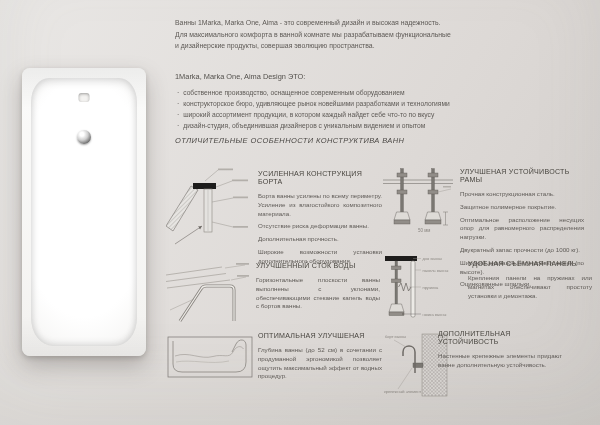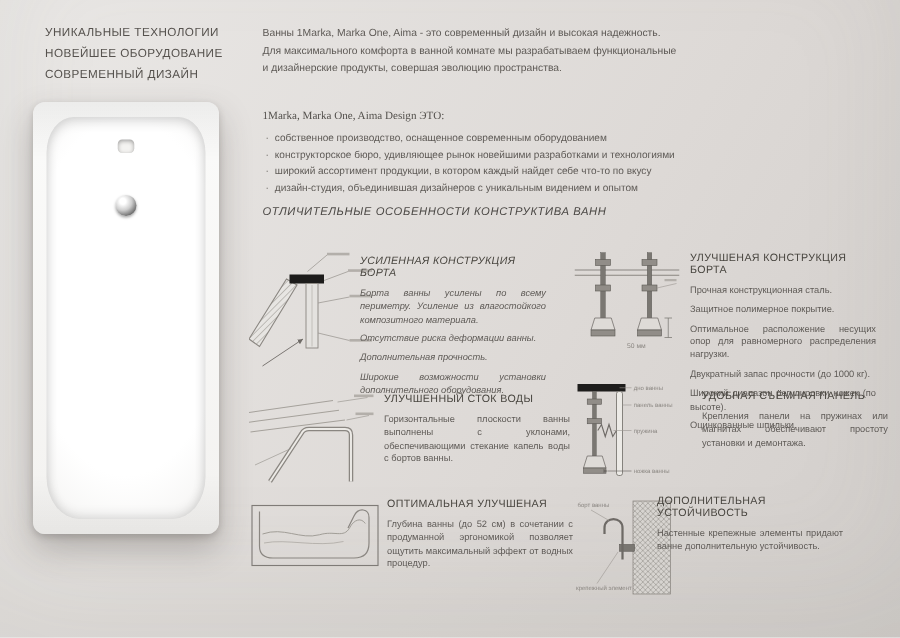--- a/index.html
+++ b/index.html
@@ -24,32 +24,32 @@
        background:radial-gradient(120% 85% at 50% 45%,#ffffff 52%,#efeeec 88%,#e3e1df 100%);
        box-shadow:inset 0 3px 8px rgba(0,0,0,.15),inset 0 -3px 7px rgba(0,0,0,.09);}
   .tub-overflow{position:absolute;top:15px;left:50%;transform:translateX(-50%);width:11px;height:9px;
        border-radius:3px;background:#f4f3f1;
        box-shadow:inset 0 1px 3px rgba(0,0,0,.35),0 1px 0 rgba(255,255,255,.9);}
   .tub-drain{position:absolute;top:52px;left:50%;transform:translateX(-50%);width:14px;height:14px;
        border-radius:50%;
        background:radial-gradient(circle at 35% 30%,#ffffff 15%,#cdcdcd 45%,#707070 75%,#9d9d9d 100%);
        box-shadow:0 1px 2px rgba(0,0,0,.35);}
   
-  .brand-title{position:absolute;left:175px;top:72px;width:300px;font-size:7.4px;color:#53504c;font-family:Liberation Serif, serif;}
+  .brand-title{position:absolute;left:175px;top:72px;width:300px;font-size:7.4px;color:#53504c;}
   .bullets{position:absolute;left:177px;top:88px;width:320px;margin:0;padding:0;list-style:none;}
   .bullets li{font-size:6.7px;line-height:1.62;color:#5d5955;}
   .bullets li:before{content:"·";margin:0 4px 0 0;color:#5d5955;}
   
   .section-title{position:absolute;left:175px;top:136px;width:300px;font-size:7.5px;
        letter-spacing:.4px;color:#4b4845;font-style:italic;}
   
   .ftext{position:absolute;width:124px;color:#5f5b57;}
   .ftext h3{margin:0 0 6px 0;font-size:7.1px;font-weight:normal;letter-spacing:.25px;color:#48453f;}
   .ftext p{margin:0 0 4px 0;font-size:6.2px;line-height:1.42;text-align:justify;}
-  .t1{left:240px;top:170px;font-style:italic;}  .t2{left:460px;top:168px;}
+  .t1{left:258px;top:170px;}  .t2{left:460px;top:168px;}
   .t3{left:256px;top:262px;}  .t4{left:468px;top:260px;}
   .t5{left:258px;top:332px;}  .t6{left:438px;top:330px;}
   .diag{position:absolute;}
   .d1{left:166px;top:166px;width:88px;height:92px;}
   .d2{left:383px;top:166px;width:70px;height:84px;}
   .d3{left:166px;top:260px;width:88px;height:64px;}
   .d4{left:383px;top:250px;width:70px;height:86px;}
   .d5{left:166px;top:330px;width:88px;height:54px;}
   .d6{left:383px;top:332px;width:70px;height:70px;}
   .diag svg{display:block;width:100%;height:100%;}
@@ -69,23 +69,20 @@
       <pattern id="crosshatch" width="7" height="7" patternUnits="userSpaceOnUse">
         <rect width="7" height="7" fill="#d7d4d0"></rect>
         <path d="M0,0 L7,7 M7,0 L0,7" stroke="#a39f9a" stroke-width="1"></path>
       </pattern>
       <marker id="arr" markerWidth="8" markerHeight="8" refX="6" refY="3" orient="auto">
         <path d="M0,0 L6,3 L0,6 Z" fill="#6e6a66"></path>
       </marker>
     </defs>
   </svg>
 
-  <div class="tagline">УНИКАЛЬНЫЕ ТЕХНОЛОГИИ
-НОВЕЙШЕЕ ОБОРУДОВАНИЕ
-СОВРЕМЕННЫЙ ДИЗАЙН</div>
   <div class="intro">Ванны 1Marka, Marka One, Aima - это современный дизайн и высокая надежность.
 Для максимального комфорта в ванной комнате мы разрабатываем функциональные
 и дизайнерские продукты, совершая эволюцию пространства.</div>
 
   <div class="tub">
     <div class="tub-basin">
       <div class="tub-overflow"></div>
       <div class="tub-drain"></div>
     </div>
   </div>
@@ -145,21 +142,21 @@
       </g>
       <line x1="110" y1="52" x2="136" y2="46" stroke="#9a9690" stroke-width="0.8"></line>
       <rect x="120" y="40" width="16" height="3" fill="#b3afaa"></rect>
       <line x1="120" y1="92" x2="130" y2="92" stroke="#7a7772" stroke-width="1"></line>
       <line x1="120" y1="118" x2="130" y2="118" stroke="#7a7772" stroke-width="1"></line>
       <line x1="125" y1="92" x2="125" y2="118" stroke="#7a7772" stroke-width="1"></line>
       <text x="70" y="132" font-size="9">50 мм</text>
     </svg>
   </div>
   <div class="ftext t2">
-    <h3>УЛУЧШЕНАЯ КОНСТРУКЦИЯ БОРТА</h3>
+    <h3>УЛУЧШЕНАЯ УСТОЙЧИВОСТЬ РАМЫ</h3>
     <p>Прочная конструкционная сталь.</p>
     <p>Защитное полимерное покрытие.</p>
     <p>Оптимальное расположение несущих опор для равномерного распределения нагрузки.</p>
     <p>Двукратный запас прочности (до 1000 кг).</p>
     <p>Широкий диапазон регулировки ножек (по высоте).</p>
     <p>Оцинкованные шпильки.</p>
   </div>
 
   <div class="diag d3">
     <svg viewBox="0 0 176 128">

